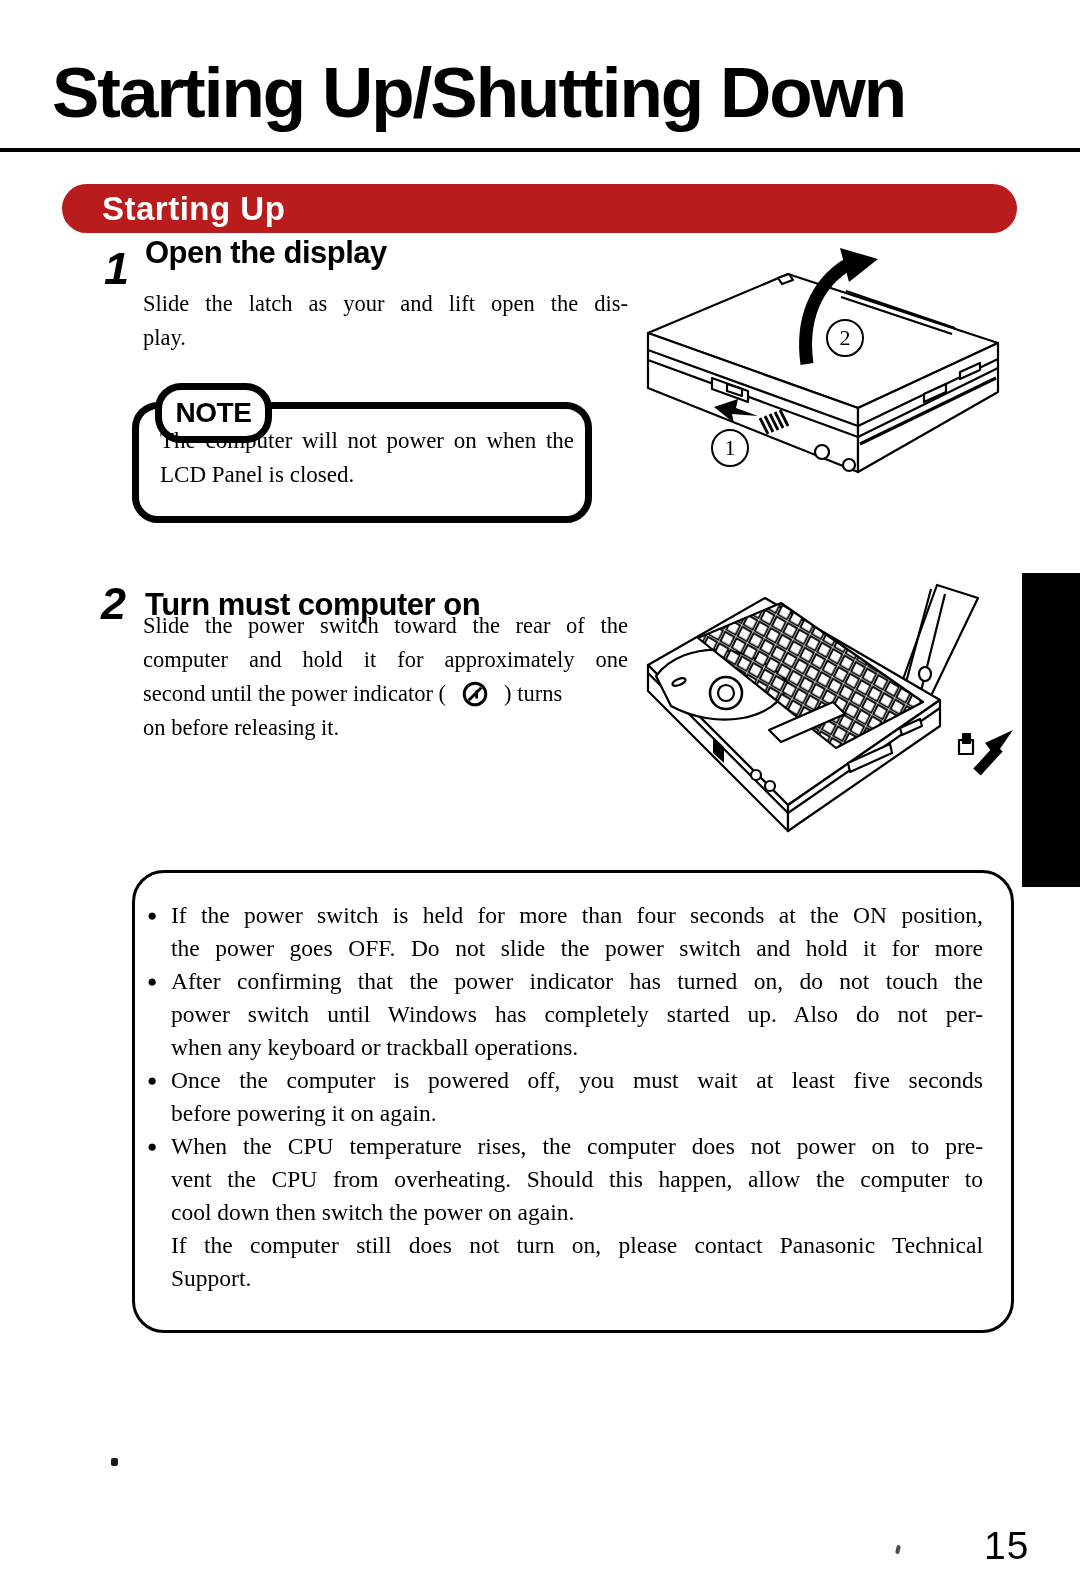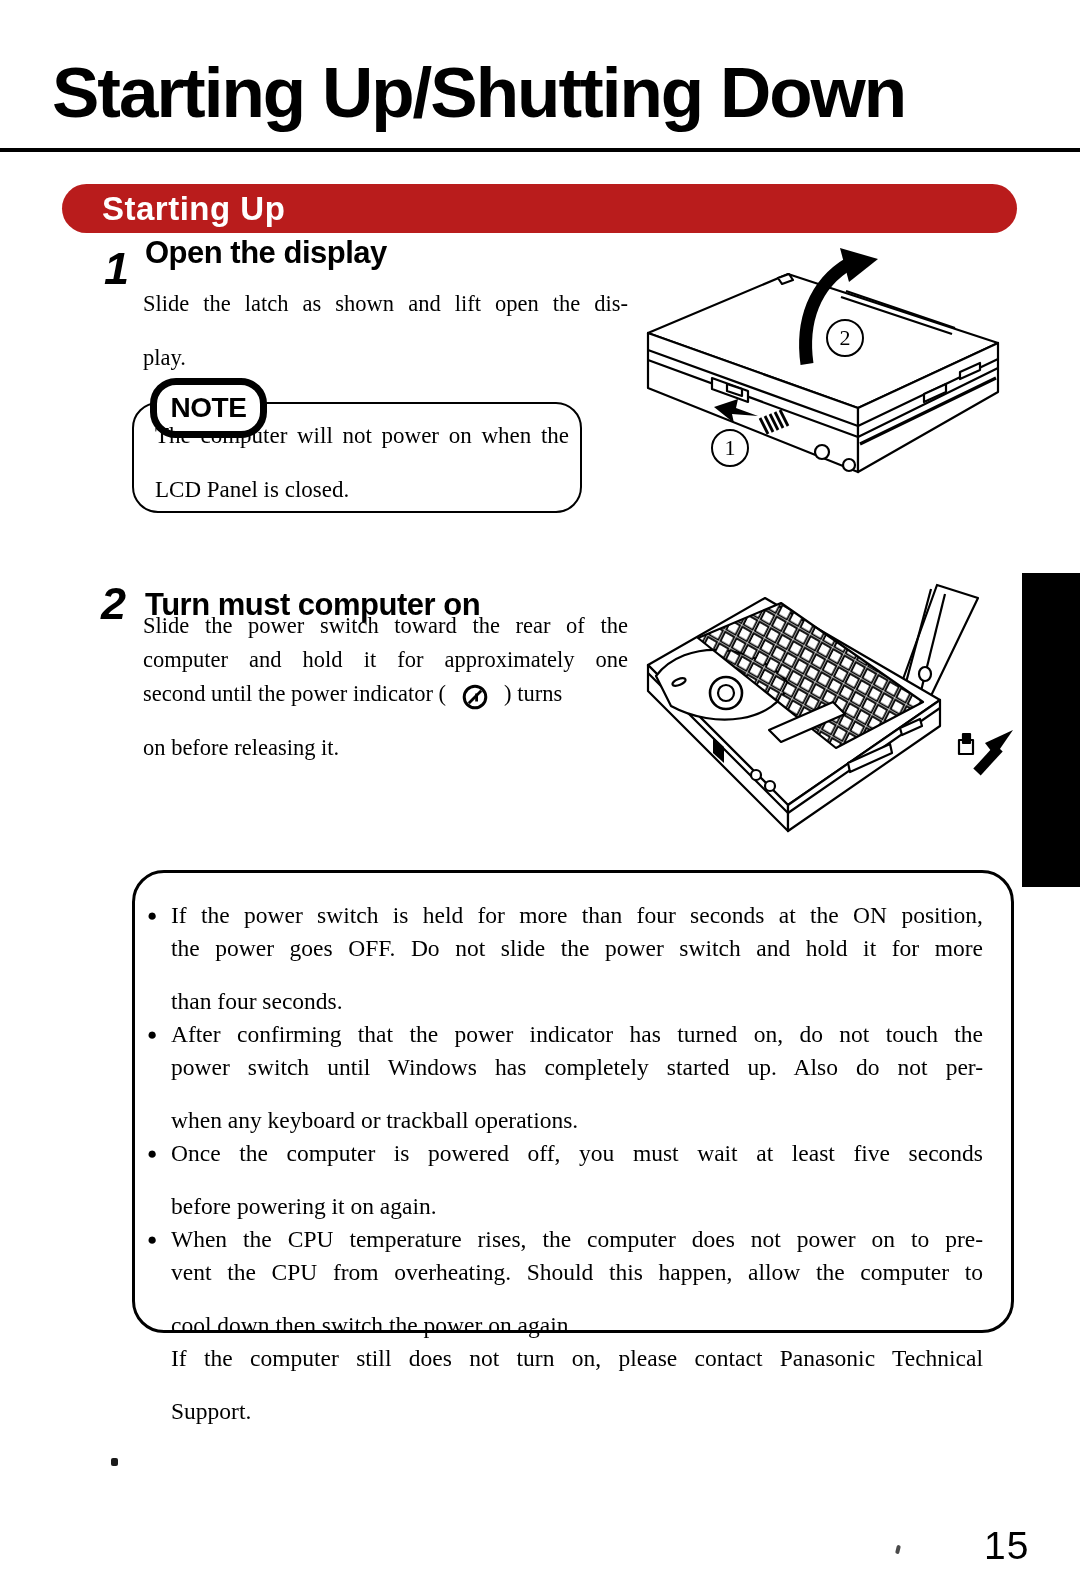--- a/index.html
+++ b/index.html
@@ -32,27 +32,27 @@
   .stepnum{
     font-family:"Liberation Sans", sans-serif;font-weight:bold;font-style:italic;
     font-size:45px;line-height:45px;letter-spacing:-1px;
   }
   .stephead{
     font-family:"Liberation Sans", sans-serif;font-weight:bold;
     font-size:31px;line-height:34px;letter-spacing:-0.5px;white-space:nowrap;
   }
   
   .body{font-size:22.5px;line-height:34px;}
-  .bl{height:34px;white-space:nowrap;margin-top:20px;}
+  .bl{height:34px;white-space:nowrap;}
   .jl{white-space:normal;text-align:justify;text-align-last:justify;height:34px;overflow:hidden;}
-  .iconline{display:flex;align-items:flex-end;height:34px;white-space:pre;gap:12px;}
+  .iconline{display:flex;align-items:center;height:34px;white-space:pre;gap:12px;}
   
   .notebox{
     left:132px;top:402px;width:446px;height:107px;
-    border:2px solid #000000;border-radius:26px;background:#fff;
+    border:7px solid #000000;border-radius:26px;background:#fff;
   }
   .notepill{
     position:absolute;left:16px;top:-26px;width:103px;height:46px;
     background:#fff;border:7px solid #000;border-radius:26px;
     display:flex;align-items:center;justify-content:center;
   }
   .notepill span{
     font-family:"Liberation Sans", sans-serif;font-weight:bold;font-size:28px;letter-spacing:-0.5px;
   }
   .notetext{position:absolute;left:21px;top:15px;width:414px;font-size:23px;line-height:33.5px;}
@@ -101,21 +101,21 @@
   <div class="abs rule"></div>
 
   <div class="abs banner">
     <div class="banner-label">Starting Up</div>
   </div>
 
   <div class="abs stepnum" style="left:104px;top:246px;">1</div>
   <div class="abs stephead" style="left:145px;top:236px;">Open the display</div>
 
   <div class="abs body" style="left:143px;top:287px;width:485px;">
-    <div class="jl">Slide the latch as shown and lift open the dis-</div>
+    <div class="jl">Slide the latch as your and lift open the dis-</div>
     <div class="bl">play.</div>
   </div>
 
   <div class="abs notebox">
     <div class="notepill">
       <span>NOTE</span>
     </div>
     <div class="notetext">
       <div class="jl">The computer will not power on when the</div>
       <div class="bl">LCD Panel is closed.</div>
@@ -234,21 +234,20 @@
   <div class="abs sidetab"></div>
 
   <div class="abs cautionbox">
     <div class="bullets">
 
       <div class="bullet">
         <span class="dot">●</span>
         <div class="blines">
           <div class="jl">If the power switch is held for more than four seconds at the ON position,</div>
           <div class="jl">the power goes OFF. Do not slide the power switch and hold it for more</div>
-          <div class="bl">than four seconds.</div>
         </div>
       </div>
 
       <div class="bullet">
         <span class="dot">●</span>
         <div class="blines">
           <div class="jl">After confirming that the power indicator has turned on, do not touch the</div>
           <div class="jl">power switch until Windows has completely started up. Also do not per-</div>
           <div class="bl">when any keyboard or trackball operations.</div>
         </div>

